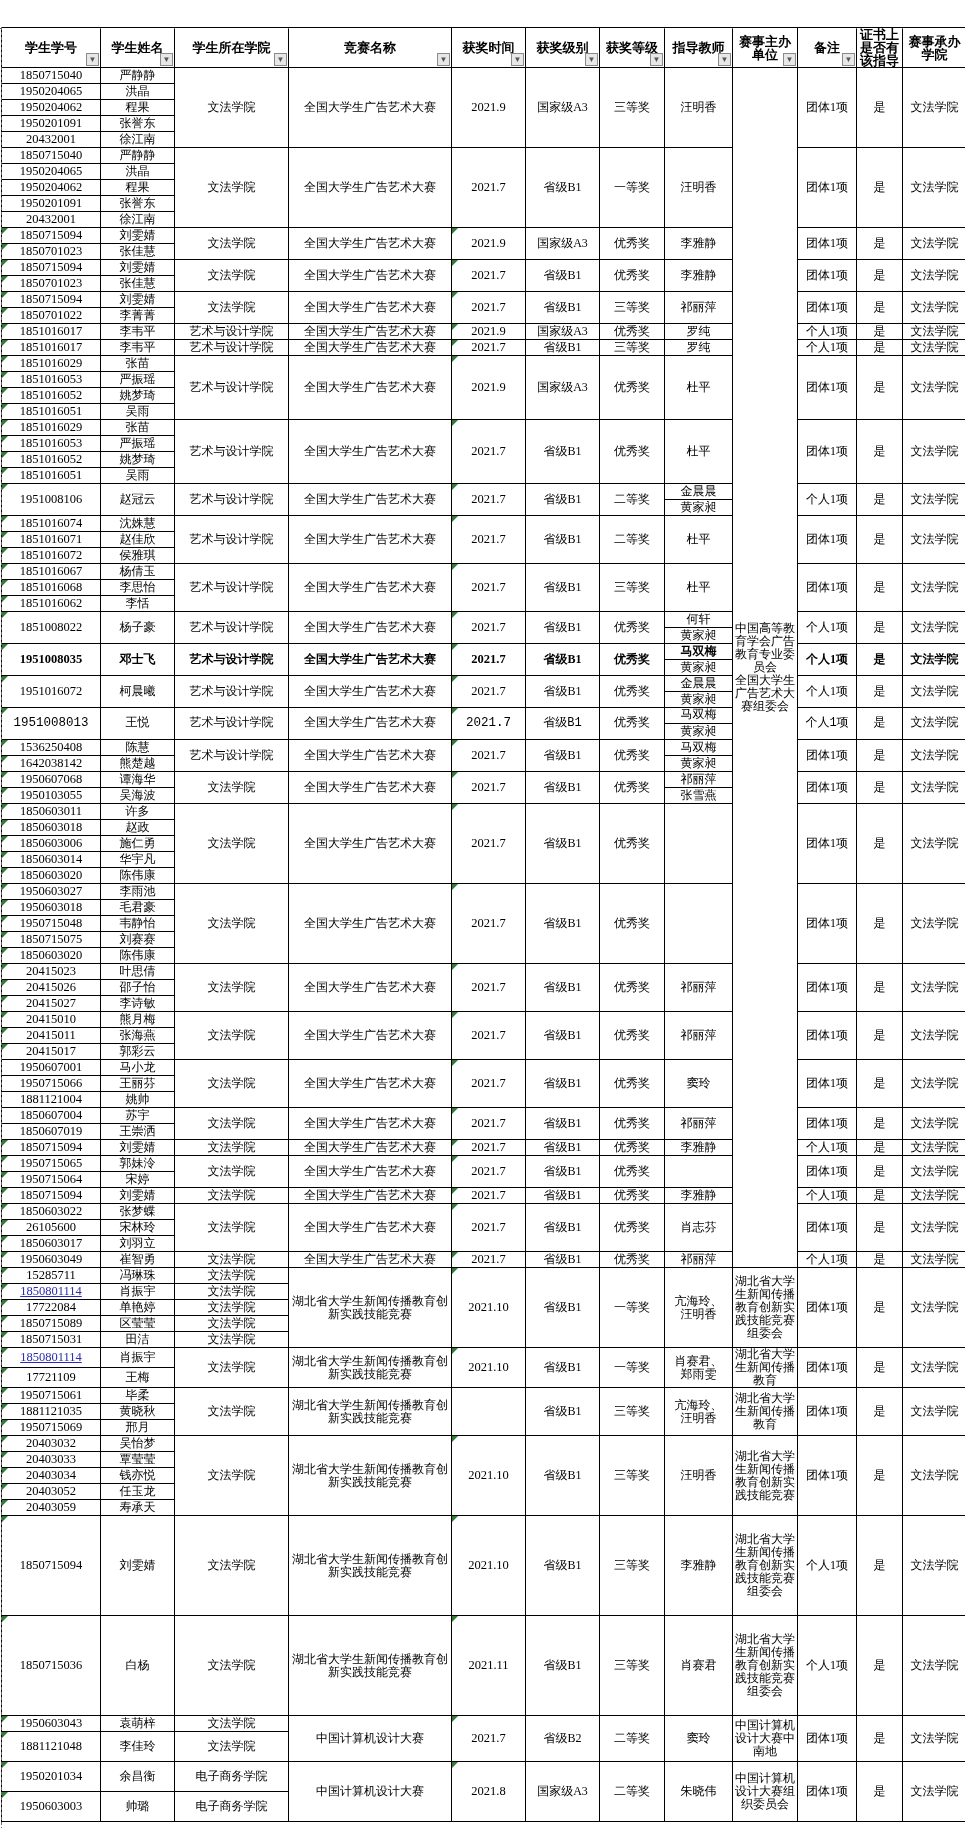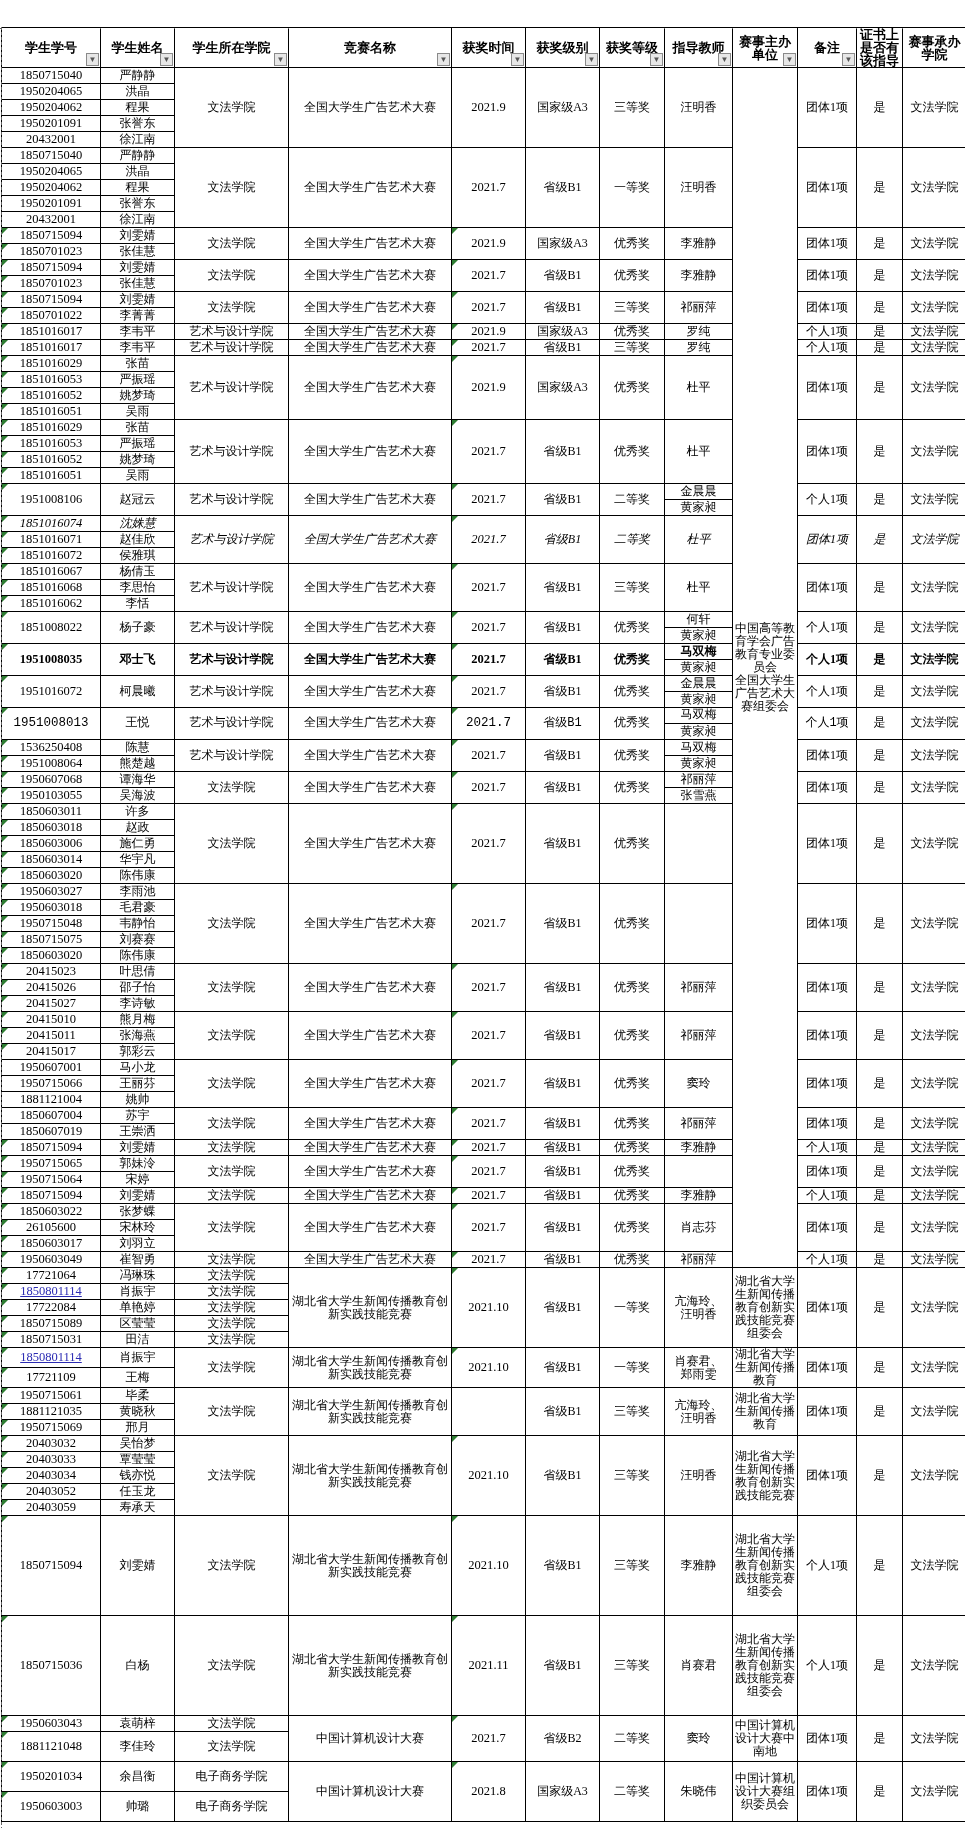--- a/index.html
+++ b/index.html
@@ -257,21 +257,21 @@
           <td rowspan="2"><span>省级B1</span></td>
           <td rowspan="2"><span>二等奖</span></td>
           <td><span>金晨晨</span></td>
           <td rowspan="2"><span>个人1项</span></td>
           <td rowspan="2"><span>是</span></td>
           <td rowspan="2"><span>文法学院</span></td>
         </tr>
         <tr style="height: 16px;">
           <td><span>黄家昶</span></td>
         </tr>
-        <tr style="height: 16px; font-style: italic;">
+        <tr style="height: 16px;">
           <td class="num"><span>1851016074</span><i class="tri"></i></td>
           <td><span>沈姝慧</span></td>
           <td rowspan="3"><span>艺术与设计学院</span></td>
           <td rowspan="3"><span>全国大学生广告艺术大赛</span></td>
           <td rowspan="3" class="num"><span>2021.7</span><i class="tri"></i></td>
           <td rowspan="3"><span>省级B1</span></td>
           <td rowspan="3"><span>二等奖</span></td>
           <td rowspan="3" class="pre"><span>杜平</span></td>
           <td rowspan="3"><span>团体1项</span></td>
           <td rowspan="3"><span>是</span></td>
@@ -377,21 +377,21 @@
           <td rowspan="2"><span>全国大学生广告艺术大赛</span></td>
           <td rowspan="2" class="num"><span>2021.7</span><i class="tri"></i></td>
           <td rowspan="2"><span>省级B1</span></td>
           <td rowspan="2"><span>优秀奖</span></td>
           <td><span>马双梅</span></td>
           <td rowspan="2"><span>团体1项</span></td>
           <td rowspan="2"><span>是</span></td>
           <td rowspan="2"><span>文法学院</span></td>
         </tr>
         <tr style="height: 16px;">
-          <td class="num"><span>1951008064</span><i class="tri"></i></td>
+          <td class="num"><span>1642038142</span><i class="tri"></i></td>
           <td><span>熊楚越</span></td>
           <td><span>黄家昶</span></td>
         </tr>
         <tr style="height: 16px;">
           <td class="num"><span>1950607068</span><i class="tri"></i></td>
           <td><span>谭海华</span></td>
           <td rowspan="2"><span>文法学院</span></td>
           <td rowspan="2"><span>全国大学生广告艺术大赛</span></td>
           <td rowspan="2" class="num"><span>2021.7</span><i class="tri"></i></td>
           <td rowspan="2"><span>省级B1</span></td>
@@ -615,21 +615,21 @@
           <td><span>全国大学生广告艺术大赛</span></td>
           <td class="num"><span>2021.7</span><i class="tri"></i></td>
           <td><span>省级B1</span></td>
           <td><span>优秀奖</span></td>
           <td class="pre"><span>祁丽萍</span></td>
           <td><span>个人1项</span></td>
           <td><span>是</span></td>
           <td><span>文法学院</span></td>
         </tr>
         <tr style="height: 16px;">
-          <td class="num"><span>17721064</span><i class="tri"></i></td>
+          <td class="num"><span>15285711</span><i class="tri"></i></td>
           <td><span>冯琳珠</span></td>
           <td><span>文法学院</span></td>
           <td rowspan="5"><span>湖北省大学生新闻传播教育创新实践技能竞赛</span></td>
           <td rowspan="5" class="num"><span>2021.10</span><i class="tri"></i></td>
           <td rowspan="5"><span>省级B1</span></td>
           <td rowspan="5"><span>一等奖</span></td>
           <td rowspan="5" class="pre"><span>亢海玲、
 汪明香</span></td>
           <td rowspan="5" class="pre"><span>湖北省大学生新闻传播教育创新实践技能竞赛组委会</span></td>
           <td rowspan="5"><span>团体1项</span></td>

